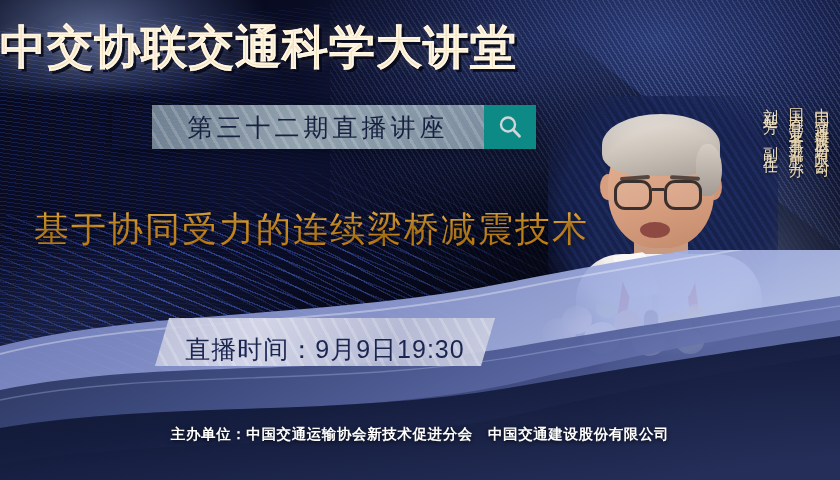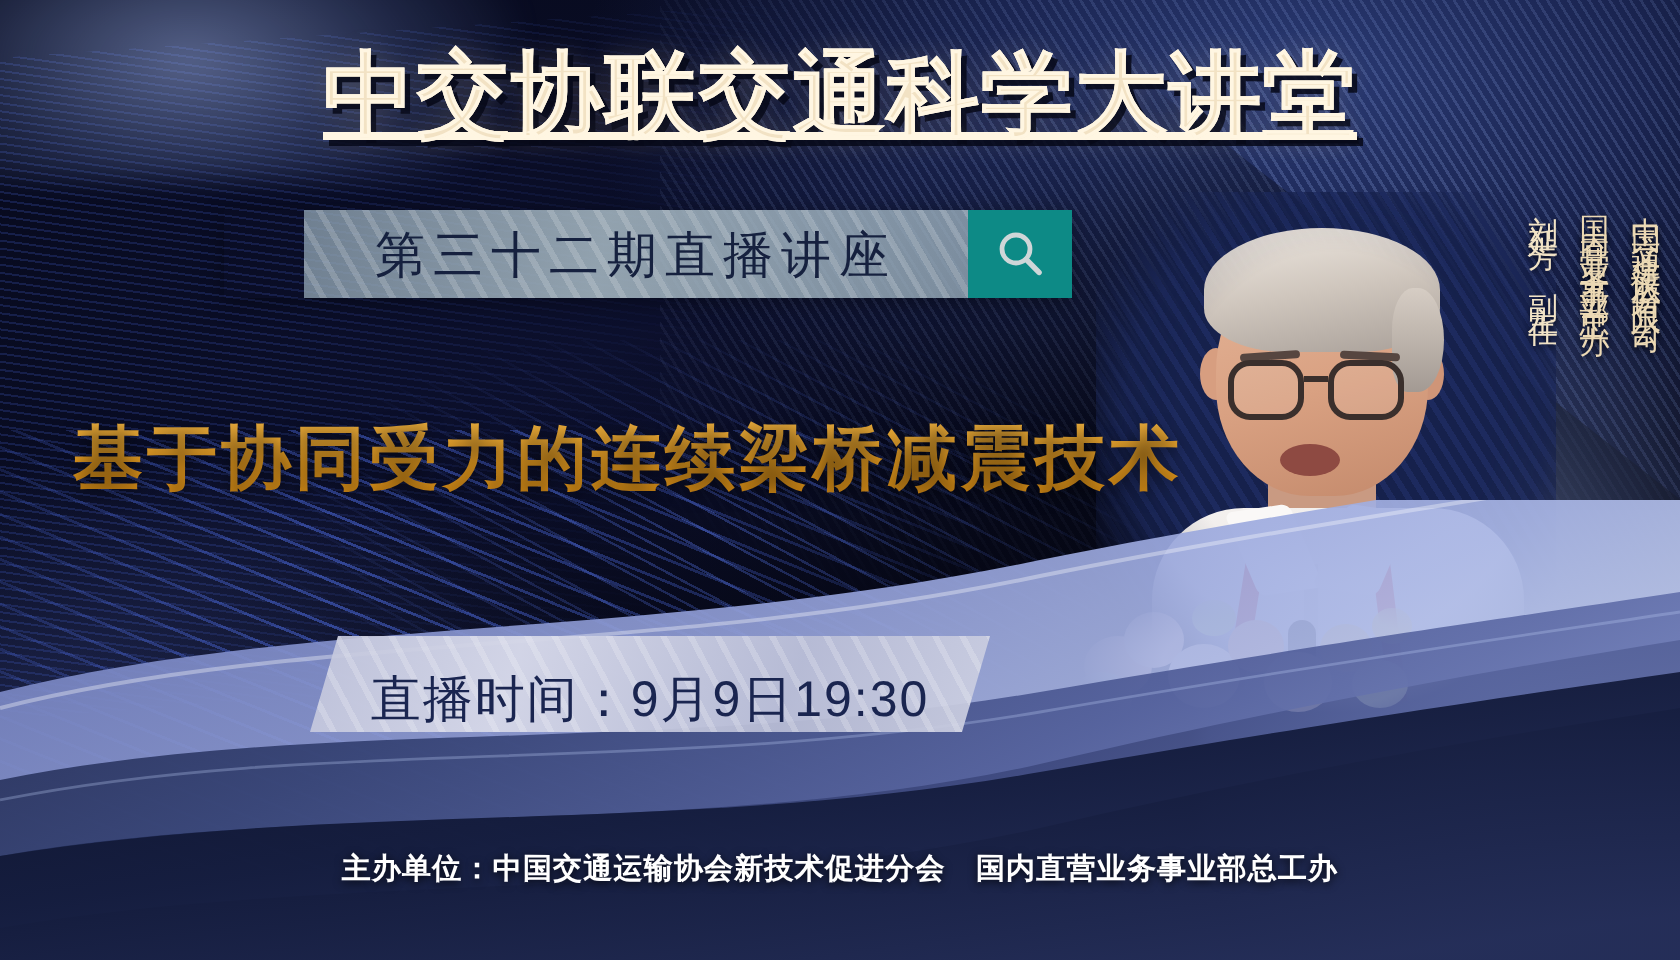--- a/index.html
+++ b/index.html
@@ -137,28 +137,27 @@
   .ph-stem{position:absolute;left:150px;top:182px;width:3px;height:86px;background:#17171a;transform:rotate(6deg);}
 
   
   .flowers{position:absolute;left:536px;top:292px;width:230px;height:86px;
     -webkit-mask-image:radial-gradient(ellipse 118px 46px at 48% 45%, #000 55%, transparent 92%);
             mask-image:radial-gradient(ellipse 118px 46px at 48% 45%, #000 55%, transparent 92%);}
   .fl{position:absolute;border-radius:50%;}
 
   
   .title{
-    position:absolute;left:0;right:0;top:17px;text-align:center;
+    position:absolute;left:0;right:0;top:17px;text-align:left;
     font-size:46px;font-weight:700;letter-spacing:1px;
     color:#f2e2c4;
     font-family:"Liberation Sans","DejaVu Sans",sans-serif;
     text-shadow:3px 3px 0 rgba(6,8,24,.85), 0 0 14px rgba(255,225,170,.18);
     -webkit-text-stroke:0.4px #fff6e2;
     white-space:nowrap;
-    text-decoration:underline;
   }
 
   
   .subbar{
     position:absolute;left:112px;top:105px;width:424px;height:44px;
     display:flex;align-items:stretch;
     box-shadow:0 2px 10px rgba(0,0,0,.35);
     padding-left:40px;
   }
   .subbar-fill{
@@ -177,22 +176,22 @@
     font-size:25px;font-weight:400;color:#16213f;letter-spacing:4px;
     white-space:nowrap;
   }
   .searchbox{
     width:52px;background:#0d8a86;display:flex;align-items:center;justify-content:center;
   }
   .searchbox svg{display:block;}
 
   
   .topic{
-    position:absolute;left:24px;top:206px;width:580px;text-align:center;
-    font-size:35px;font-weight:700;letter-spacing:2px;
+    position:absolute;left:34px;top:206px;width:580px;text-align:left;
+    font-size:35px;font-weight:400;letter-spacing:2px;
     color:#e09c28;
     background:linear-gradient(180deg,#f0b444 0%,#e2991f 55%,#cf8513 100%);
     -webkit-background-clip:text;background-clip:text;
     -webkit-text-fill-color:transparent;
     text-shadow:0 2px 8px rgba(0,0,0,.5);
     white-space:nowrap;
   }
 
   
   .timeplaque{
@@ -337,15 +336,15 @@
   <div class="timeplaque">
     <span>直播时间：9月9日19:30</span>
   </div>
 
   <div class="vcols">
     <div class="vcol">中国交通建设股份有限公司</div>
     <div class="vcol">国内直营业务事业部总工办</div>
     <div class="vcol name">刘延芳　副主任</div>
   </div>
 
-  <div class="footer">主办单位：中国交通运输协会新技术促进分会　国内直营业务事业部总工办</div>
+  <div class="footer">主办单位：中国交通运输协会新技术促进分会　中国交通建设股份有限公司</div>
 
 </div>
 
 </body></html>

